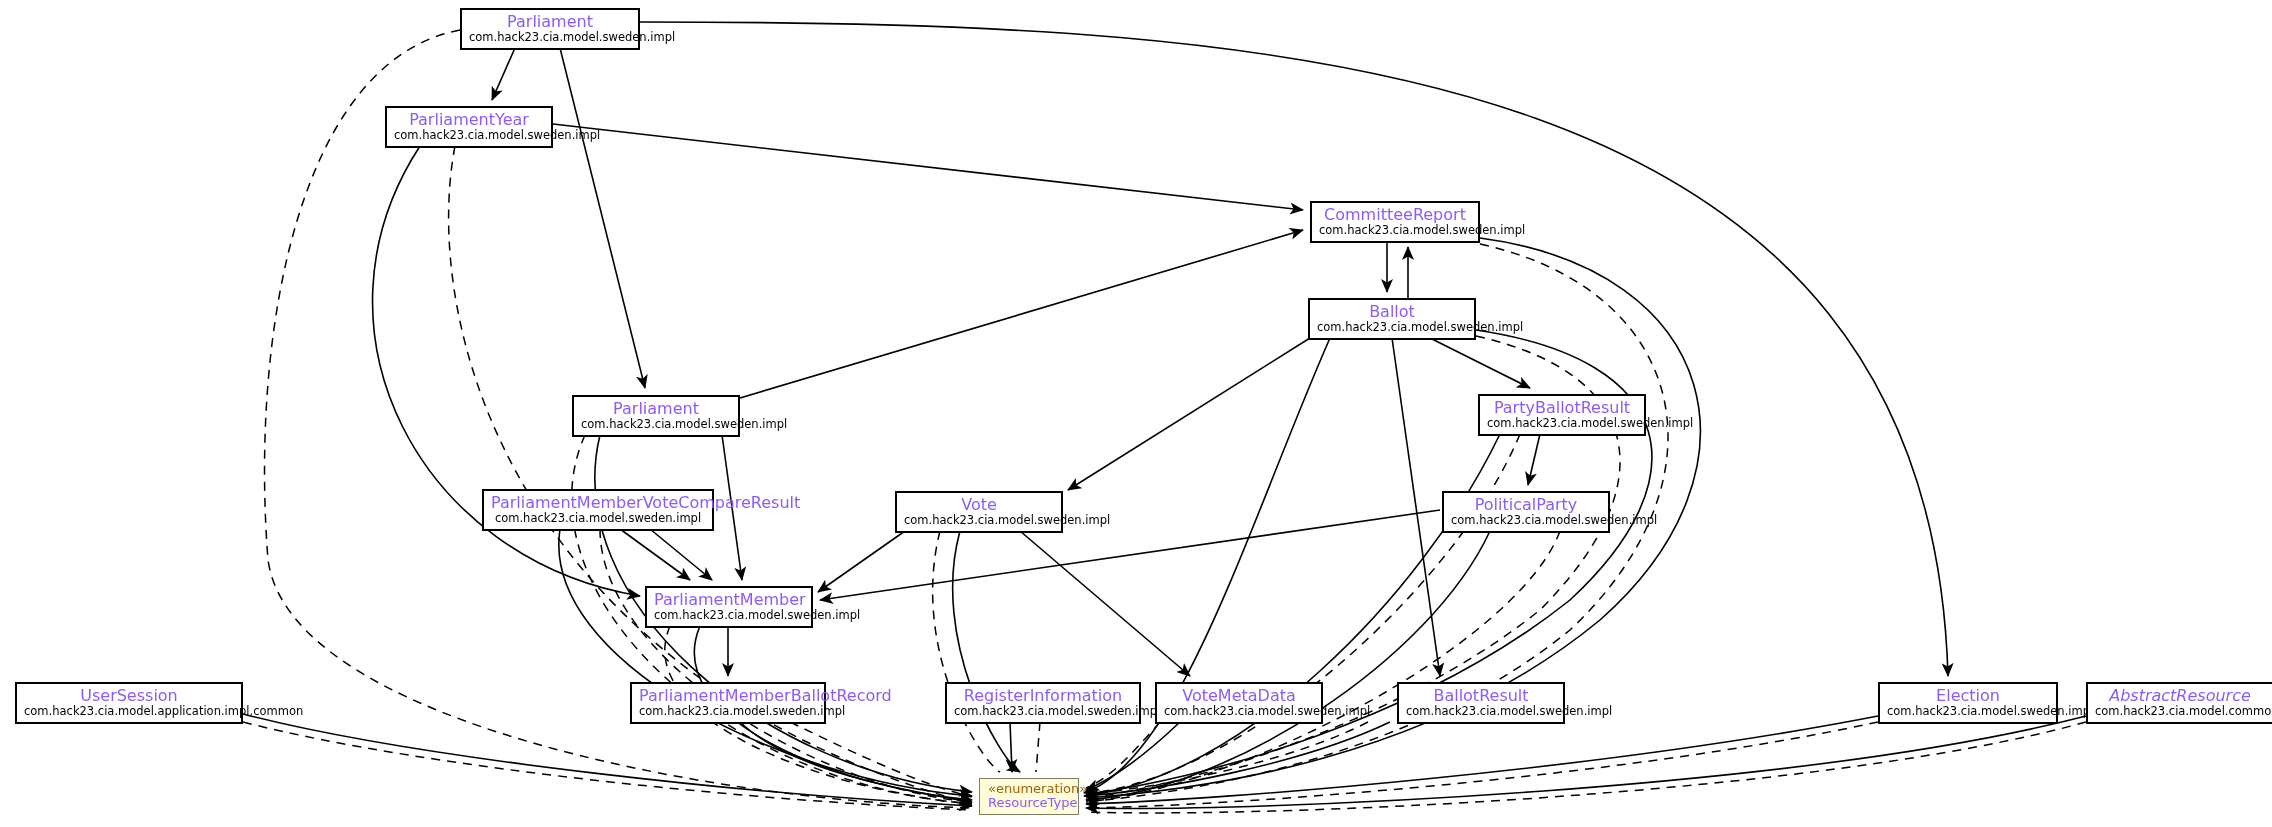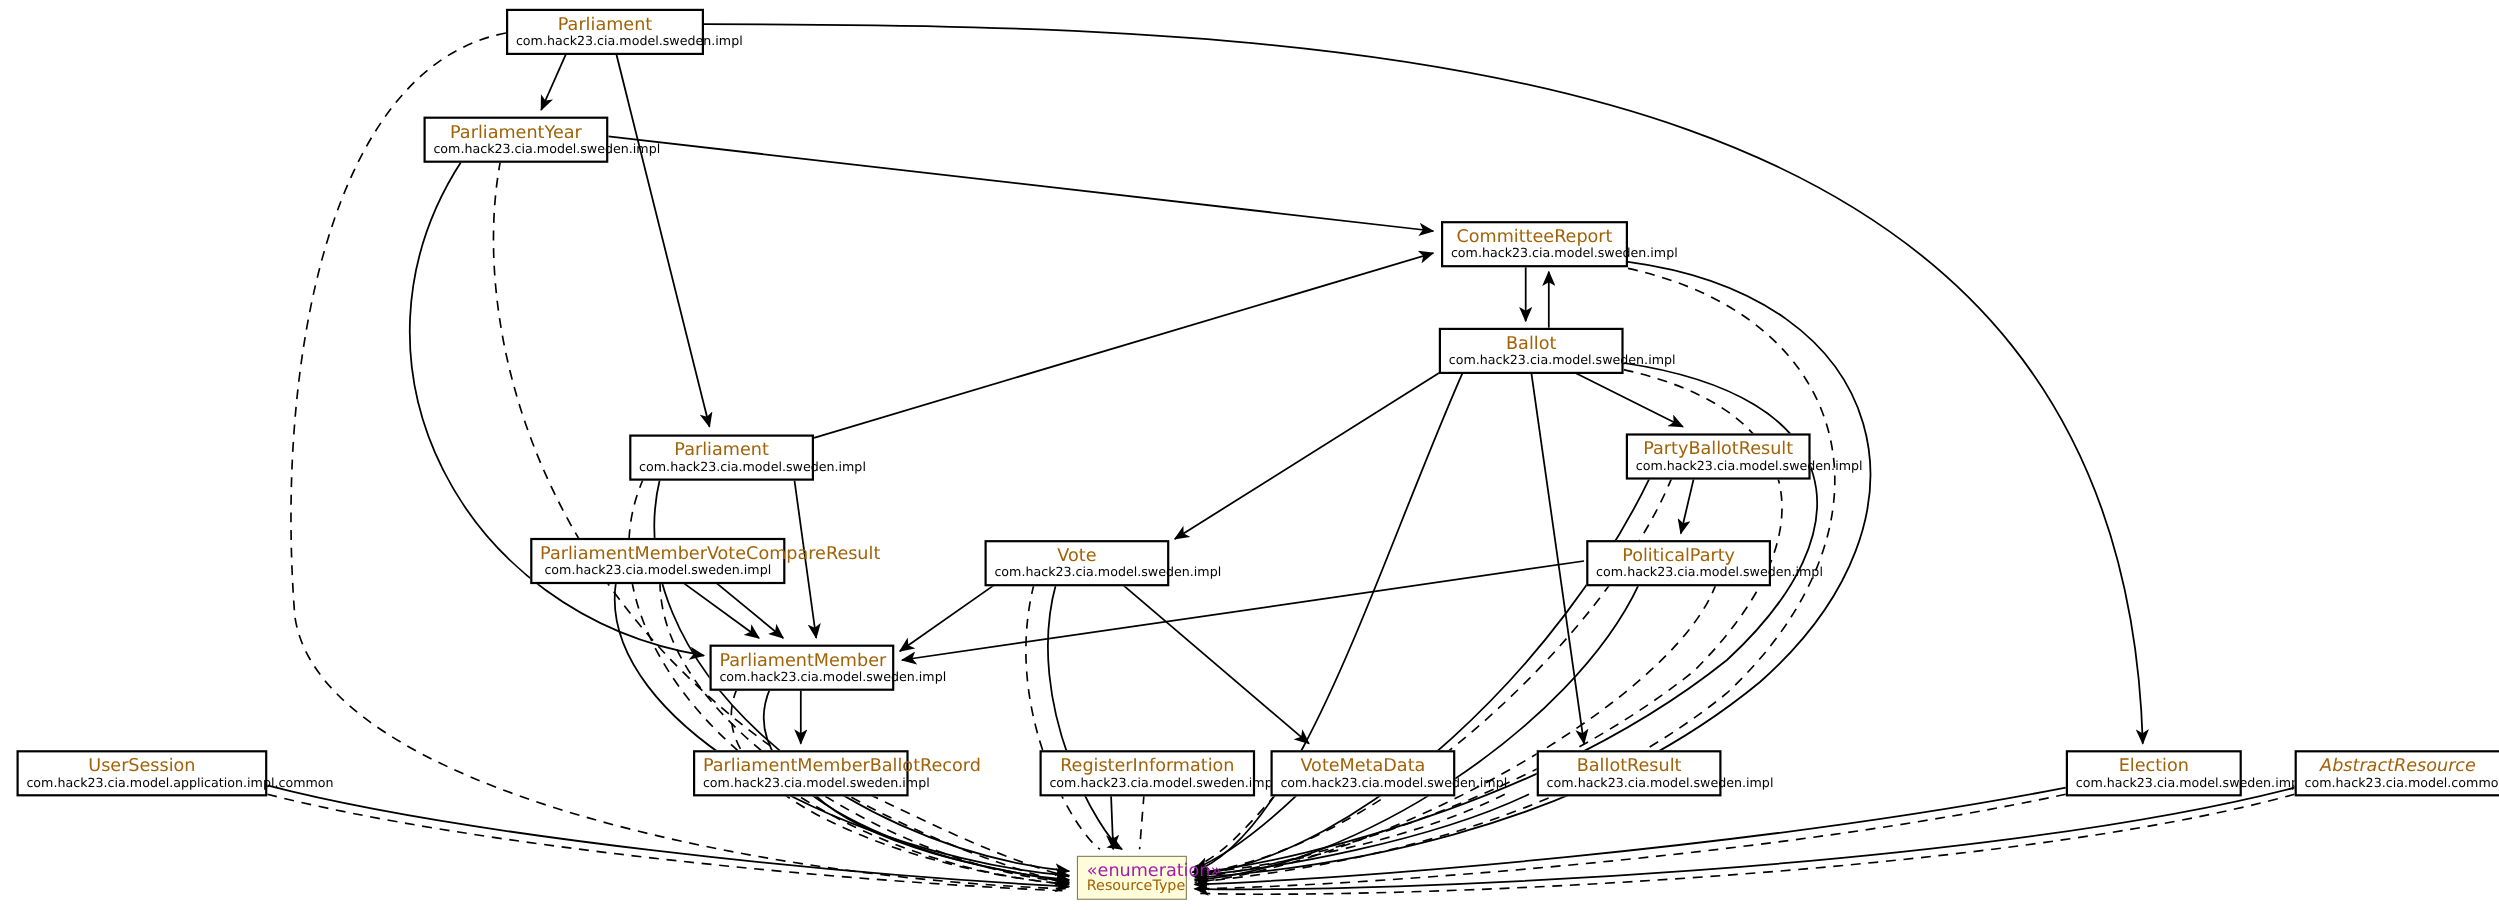--- a/index.html
+++ b/index.html
@@ -30,35 +30,35 @@
     border: 2px solid #000000;
     background: #ffffff;
     text-align: center;
     padding: 3px 7px 4px 7px;
     line-height: 1.08;
     z-index: 5;
   }
   .uml-node .node-name {
     display: block;
     font-size: 16px;
-    color: #a16207;
+    color: #8b5cf6;
     white-space: nowrap;
     letter-spacing: 0px;
   }
   .uml-node .node-pkg {
     display: block;
     font-size: 11.5px;
     color: #000000;
     white-space: nowrap;
     margin-top: 1px;
   }
   .uml-node .node-stereotype {
     display: block;
-    font-size: 16px;
-    color: #a21caf;
+    font-size: 13px;
+    color: #a16207;
     white-space: nowrap;
   }
   .uml-node.abstract .node-name {
     font-style: italic;
   }
   .uml-node.enumeration {
     background: #fffcd9;
     border: 1px solid #7f7f5f;
     padding: 3px 8px 4px 8px;
   }
@@ -243,21 +243,21 @@
         <span class="node-pkg">com.hack23.cia.model.sweden.impl</span>
       </div>
       <div class="uml-node" style="left: 1365px; top: 682px; width: 168px; min-height: 40px; margin-left: 32px;">
         <span class="node-name">BallotResult</span>
         <span class="node-pkg">com.hack23.cia.model.sweden.impl</span>
       </div>
       <div class="uml-node" style="left: 15px; top: 682px; width: 228px; min-height: 40px;">
         <span class="node-name">UserSession</span>
         <span class="node-pkg">com.hack23.cia.model.application.impl.common</span>
       </div>
-      <div class="uml-node" style="left: 1878px; top: 682px; width: 160px; min-height: 40px;">
+      <div class="uml-node" style="left: 1878px; top: 682px; width: 180px; min-height: 40px;">
         <span class="node-name">Election</span>
         <span class="node-pkg">com.hack23.cia.model.sweden.impl</span>
       </div>
       <div class="uml-node abstract" style="left: 2086px; top: 682px; width: 188px; min-height: 40px;">
         <span class="node-name">AbstractResource</span>
         <span class="node-pkg">com.hack23.cia.model.common.impl</span>
       </div>
       <div class="uml-node enumeration" style="left: 979px; top: 778px; width: 100px; min-height: 37px;">
         <span class="node-stereotype">«enumeration»</span>
         <span class="node-name">ResourceType</span>

